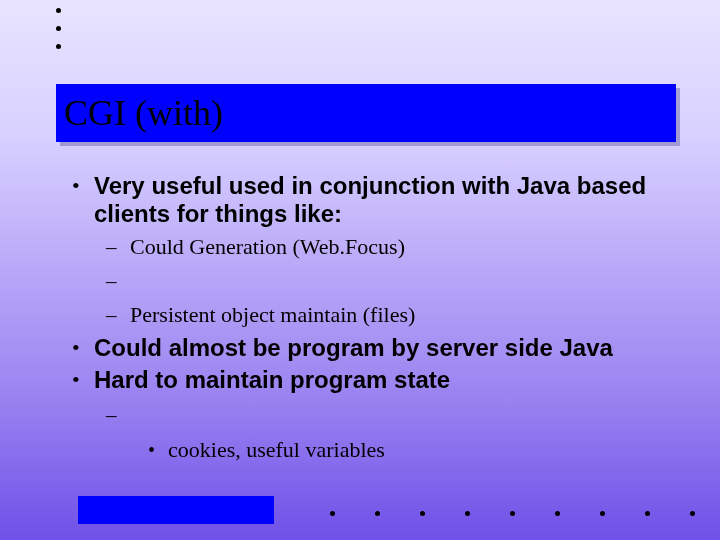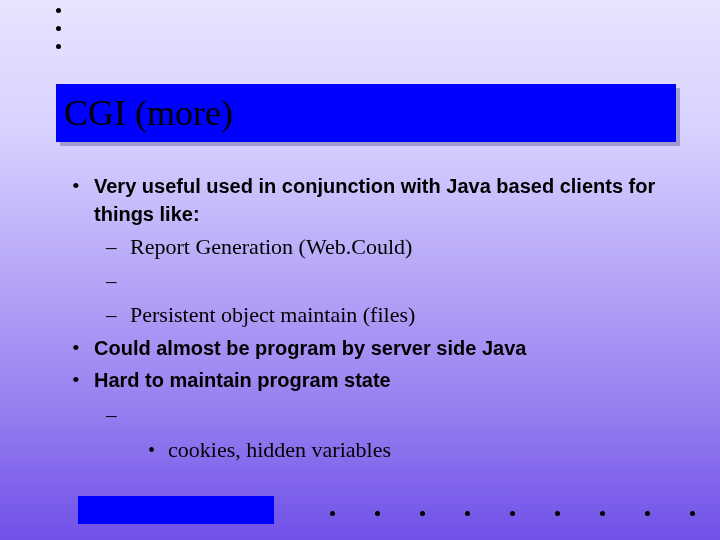--- a/index.html
+++ b/index.html
@@ -55,21 +55,21 @@
     .b1 .dot {
       font-size: 22px;
       width: 28px;
       flex-shrink: 0;
       line-height: 28px;
       padding-left: 6px;
     }
     .b1 .txt {
       font-family: Arial, Helvetica, sans-serif;
       font-weight: bold;
-      font-size: 20px;
+      font-size: 24px;
       line-height: 28px;
     }
     .b2 {
       display: flex;
       margin-left: 40px;
       margin-bottom: 4px;
     }
     .b2 .dash {
       width: 24px;
       flex-shrink: 0;
@@ -128,33 +128,33 @@
 </head>
 <body>
 
 <div class="top-dots">
   <span></span>
     <span></span>
     <span></span>
 </div>
 
 <div class="title-bar">
-  <span class="title">CGI (more)</span>
+  <span class="title">CGI (with)</span>
 </div>
 
 <div class="content">
 
   <div class="b1">
     <span class="dot">•</span>
     <span class="txt">Very useful used in conjunction with Java based clients for things like:</span>
   </div>
 
   <div class="b2">
     <span class="dash">–</span>
-    <span class="txt">Report Generation (Web.Could)</span>
+    <span class="txt">Could Generation (Web.Focus)</span>
   </div>
   <div class="b2">
     <span class="dash">–</span>
   </div>
   <div class="b2">
     <span class="dash">–</span>
     <span class="txt">Persistent object maintain (files)</span>
   </div>
 
   <div class="b1">
@@ -165,21 +165,21 @@
     <span class="dot">•</span>
     <span class="txt">Hard to maintain program state</span>
   </div>
 
   <div class="b2 large" style="margin-top:6px;">
     <span class="dash">–</span>
   </div>
 
   <div class="b3" style="margin-top:6px;">
     <span class="dot">•</span>
-    <span class="txt">cookies, hidden variables</span>
+    <span class="txt">cookies, useful variables</span>
   </div>
 
 </div>
 
 <div class="bottom-bar"></div>
 
 <div class="bottom-dots">
   <span></span>
     <span></span>
     <span></span>

